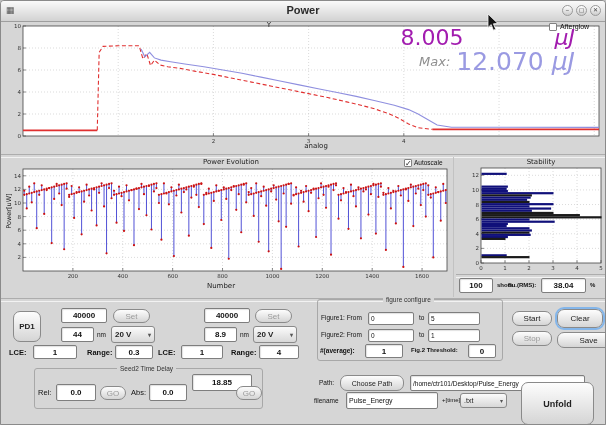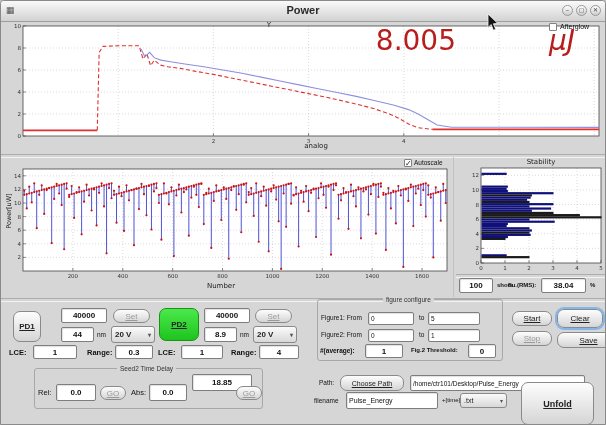--- a/index.html
+++ b/index.html
@@ -15,35 +15,35 @@
   .ptitle{position:absolute;font:7px "DejaVu Sans",sans-serif;color:#222;text-align:center;white-space:nowrap;}
   .lbl{position:absolute;font-size:7.5px;color:#111;white-space:nowrap;}
   .lbl.sm{font-size:6.5px;}
   .lbl.b{font-weight:bold;}
   .inp{position:absolute;background:#fff;border:1px solid #7e7e7e;border-radius:2px;box-sizing:border-box;
     font-size:8px;font-weight:bold;color:#111;display:flex;align-items:center;justify-content:center;
     box-shadow:inset 1px 1px 1px rgba(0,0,0,0.12);white-space:nowrap;overflow:hidden;}
   .inp.left{justify-content:flex-start;padding-left:2px;font-weight:normal;font-size:6.5px;}
   .btn{position:absolute;background:linear-gradient(#fdfdfd,#d5d5d5);border:1px solid #8a8a8a;border-radius:7px;
     box-sizing:border-box;font-size:8px;color:#222;display:flex;align-items:center;justify-content:center;
-    white-space:nowrap;cursor:default;text-decoration:underline;}
+    white-space:nowrap;cursor:default;}
   .btn.dim{color:#9a9a9a;}
   .btn.focus{outline:2px solid #84b6ea;outline-offset:0px;}
   .btn.green{background:linear-gradient(#4ce84c,#1ec41e);border-color:#169416;font-weight:bold;}
   .sel{position:absolute;background:linear-gradient(#fbfbfb,#d8d8d8);border:1px solid #8a8a8a;border-radius:3px;
     box-sizing:border-box;font-size:8px;font-weight:bold;color:#222;display:flex;align-items:center;
     justify-content:space-between;padding:0 3px;}
   .sel .chev{font-size:6px;color:#555;}
   .grp{position:absolute;border:1px solid #a8a8a8;border-radius:3px;box-sizing:border-box;}
   .legend{position:absolute;font-size:6.5px;color:#333;background:#d6d6d6;padding:0 3px;white-space:nowrap;}
   .cb{position:absolute;width:8px;height:8px;background:#fff;border:1px solid #828282;box-sizing:border-box;
     font-size:8px;line-height:7px;text-align:center;color:#222;border-radius:1px;}
   .sep-h{position:absolute;left:0;width:100%;height:2px;border-top:1px solid #adadad;border-bottom:1px solid #f2f2f2;}
   .readout{position:absolute;right:30px;top:26px;text-align:right;font-family:"DejaVu Sans",sans-serif;line-height:1.0;}
-  .ro-cur{font-size:28px;color:#b91c1c;margin-left:42px;}
+  .ro-cur{font-size:22px;color:#a21caf;margin-left:42px;}
   .ro-max-lbl{font-size:13px;color:#8f8f8f;font-style:italic;margin-right:6px;vertical-align:4px;}
   .ro-max{font-size:25px;color:#9a9ae2;}
   .unit{font-style:italic;}
   .ylabel-rot{position:absolute;left:-22px;top:206px;width:60px;text-align:center;
     font:6.5px "DejaVu Sans",sans-serif;color:#222;transform:rotate(-90deg);}
 </style>
 </head>
 <body>
 
 <div class="window">
@@ -94,20 +94,23 @@
     </svg>
   <div class="ptitle" style="left:258px;top:20px;width:20px;">Y</div>
   <div class="ptitle" style="left:283px;top:141px;width:64px;">analog</div>
 
   <span class="cb" style="left:548px;top:22px;"></span>
   <span class="lbl" style="left:559px;top:22px;font-size:7px;">Afterglow</span>
 
   <div class="readout">
     <div>
       <span class="ro-cur">8.005</span><span class="ro-cur unit">&nbsp;</span><span class="ro-cur unit">μJ</span>
+    </div>
+    <div>
+      <span class="ro-max-lbl">Max:</span><span class="ro-max">12.070</span><span class="ro-max unit">&nbsp;</span><span class="ro-max unit">μJ</span>
     </div>
   </div>
 
   <div class="sep-h" style="top:153px;"></div>
 
   <svg id="fig2" class="plot" style="left:0;top:155px;" width="455" height="141">
       <rect x="22" y="13" width="424" height="102" fill="#fff"></rect>
       <line x1="71.88235294117646" y1="13" x2="71.88235294117646" y2="115" stroke="#c3c3c3" stroke-dasharray="1,2" stroke-width="0.6"></line>
       <line x1="121.76470588235294" y1="13" x2="121.76470588235294" y2="115" stroke="#c3c3c3" stroke-dasharray="1,2" stroke-width="0.6"></line>
       <line x1="171.64705882352942" y1="13" x2="171.64705882352942" y2="115" stroke="#c3c3c3" stroke-dasharray="1,2" stroke-width="0.6"></line>
@@ -658,20 +661,21 @@
       <line x1="439.764705882353" y1="35.44000000000001" x2="439.764705882353" y2="64.68" stroke="#2525cc" stroke-width="0.8"></line>
       <circle cx="439.764705882353" cy="35.44000000000001" r="1.1" fill="#cc1111"></circle>
       <circle cx="439.764705882353" cy="64.68" r="1.1" fill="#cc1111"></circle>
       <line x1="442.25882352941176" y1="34.760000000000005" x2="442.25882352941176" y2="27.959999999999994" stroke="#2525cc" stroke-width="0.8"></line>
       <circle cx="442.25882352941176" cy="34.760000000000005" r="1.1" fill="#cc1111"></circle>
       <circle cx="442.25882352941176" cy="27.959999999999994" r="1.1" fill="#cc1111"></circle>
       <line x1="444.7529411764706" y1="34.08000000000001" x2="444.7529411764706" y2="47" stroke="#2525cc" stroke-width="0.8"></line>
       <circle cx="444.7529411764706" cy="34.08000000000001" r="1.1" fill="#cc1111"></circle>
       <circle cx="444.7529411764706" cy="47" r="1.1" fill="#cc1111"></circle>
     </svg>
+  <div class="ptitle" style="left:140px;top:157px;width:180px;">Power Evolution</div>
   <div class="ylabel-rot">Power[uW]</div>
   <div class="ptitle" style="left:180px;top:281px;width:80px;">Number</div>
 
   <span class="cb" style="left:403px;top:158px;">✓</span>
   <span class="lbl" style="left:413px;top:158px;font-size:6.5px;">Autoscale</span>
 
   <div style="position:absolute;left:452px;top:156px;width:1px;height:140px;background:#c2c2c2;"></div>
 
   <svg id="stab" class="plot" style="left:455px;top:155px;" width="151" height="118">
       <rect x="25" y="12" width="120" height="95" fill="#fff"></rect>
@@ -760,21 +764,20 @@
   <span class="lbl sm" style="left:96px;top:330px;">nm</span>
   <div class="sel" style="left:110px;top:325px;width:44px;height:17px;">
     <span>20 V</span>
     <span class="chev">▾</span>
   </div>
   <span class="lbl b" style="left:8px;top:347px;">LCE:</span>
   <div class="inp" style="left:32px;top:344px;width:44px;height:14px;">1</div>
   <span class="lbl b" style="left:86px;top:347px;">Range:</span>
   <div class="inp" style="left:114px;top:344px;width:38px;height:14px;">0.3</div>
 
-  <div class="btn green" style="left:158px;top:307px;width:40px;height:33px;">PD2</div>
   <div class="inp" style="left:203px;top:307px;width:46px;height:15px;">40000</div>
   <div class="btn dim" style="left:254px;top:308px;width:37px;height:14px;">Set</div>
   <div class="inp" style="left:203px;top:326px;width:33px;height:15px;">8.9</div>
   <span class="lbl sm" style="left:239px;top:330px;">nm</span>
   <div class="sel" style="left:252px;top:325px;width:44px;height:17px;">
     <span>20 V</span>
     <span class="chev">▾</span>
   </div>
   <span class="lbl b" style="left:157px;top:347px;">LCE:</span>
   <div class="inp" style="left:180px;top:344px;width:42px;height:14px;">1</div>

